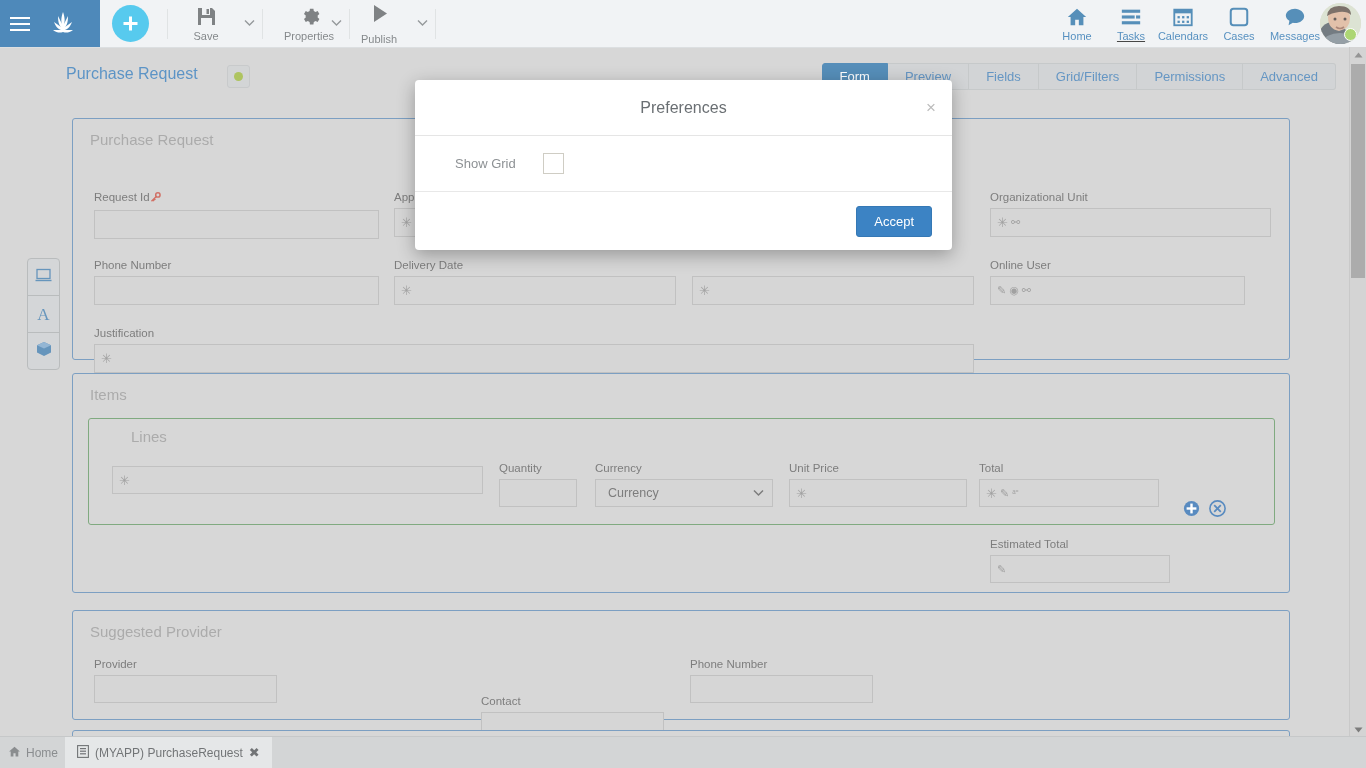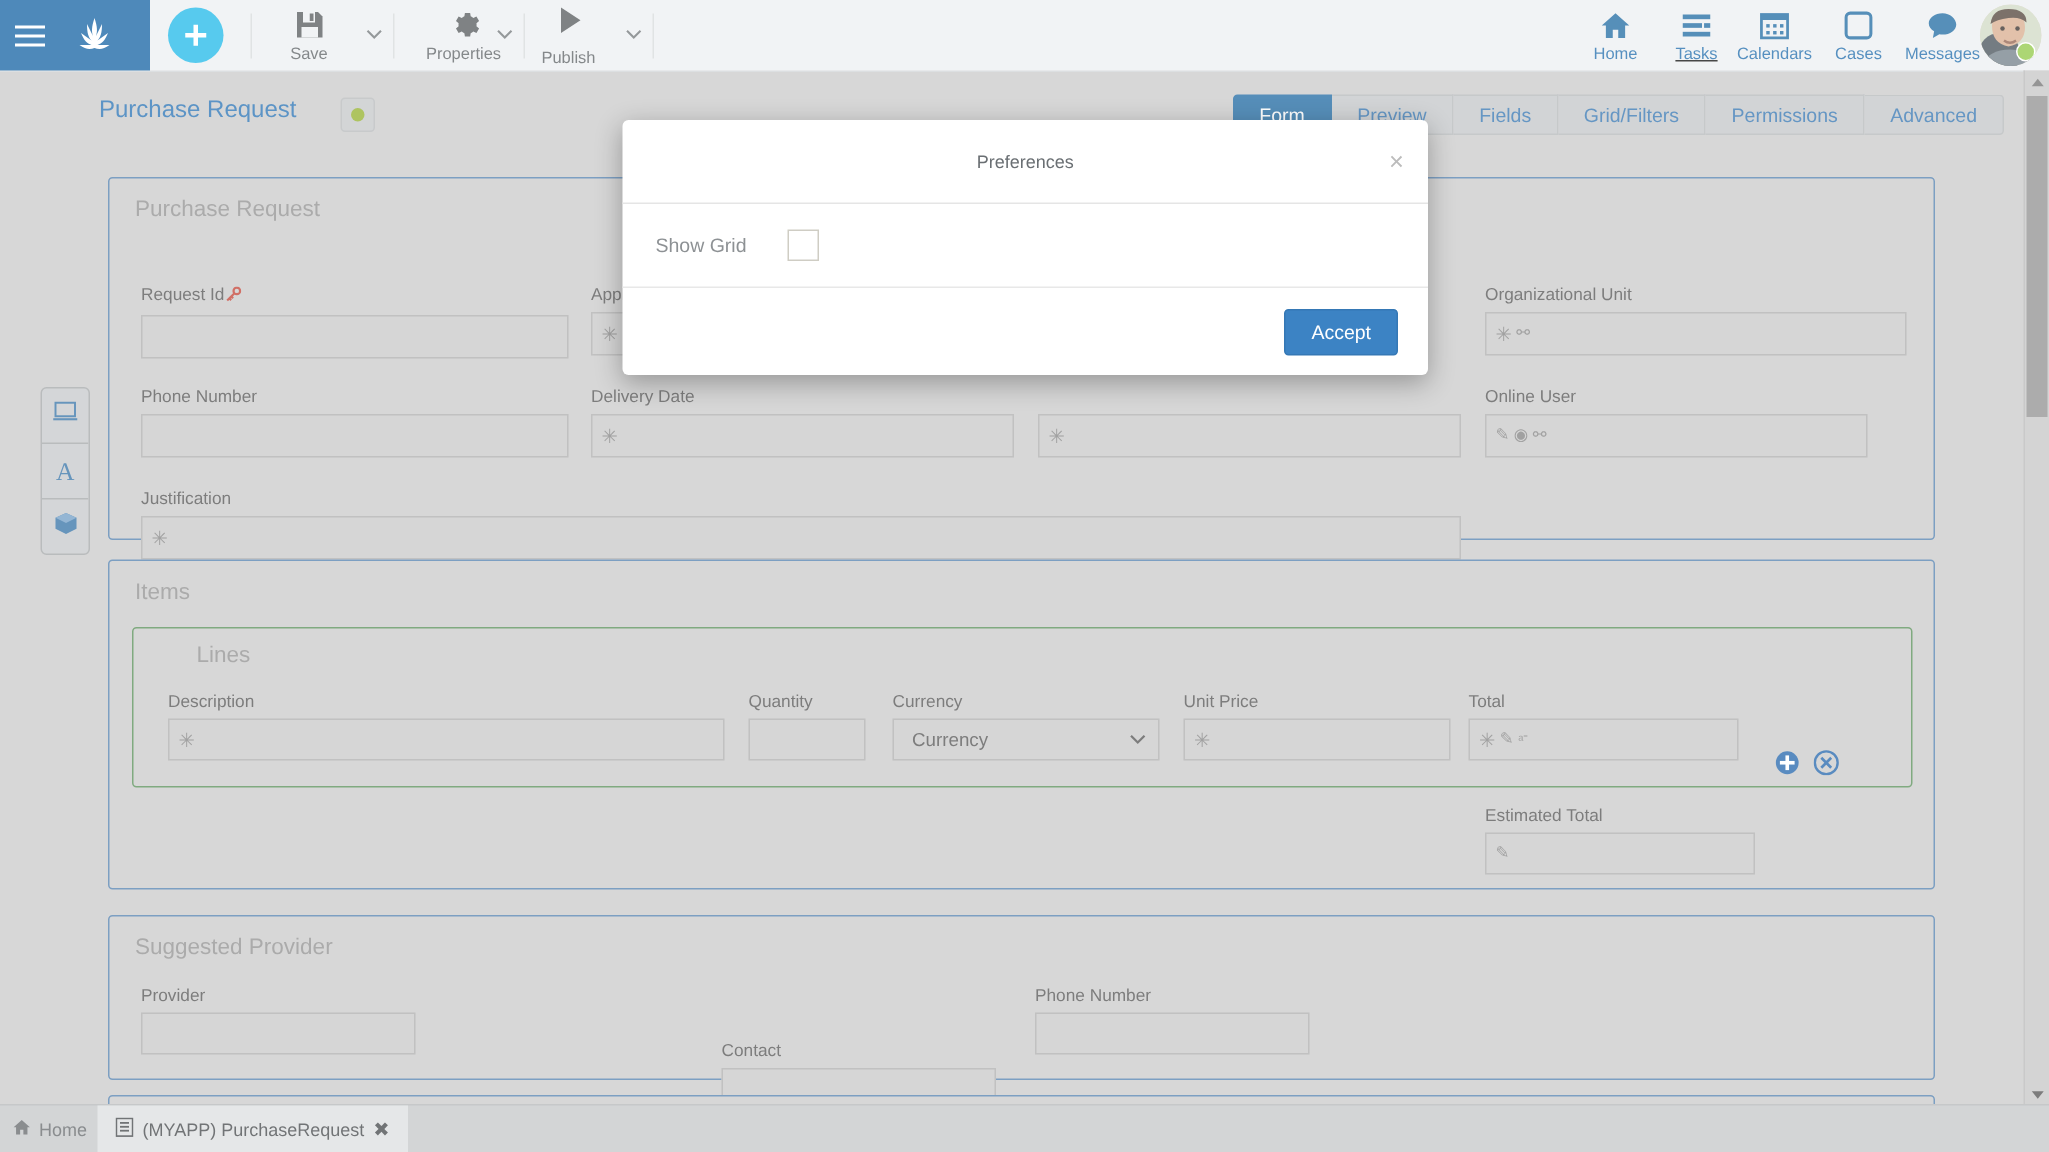--- a/index.html
+++ b/index.html
@@ -70,24 +70,24 @@
   
   #taskbar{position:absolute;left:0;bottom:0;width:1366px;height:31px;background:#c2c5c7;border-top:1px solid #b0b3b5;}
   #tb-home{position:absolute;left:8px;top:4px;height:23px;display:flex;align-items:center;gap:5px;font-size:12px;color:#5d6164;cursor:pointer;}
   #tb-app{position:absolute;left:65px;top:0px;height:31px;background:#dcdedf;border-bottom:3px solid #18a8e0;display:flex;align-items:center;gap:6px;padding:0 12px;font-size:12px;color:#3b3f42;cursor:pointer;}
   #tb-app .close{font-size:13px;color:#3b3f42;cursor:pointer;}
 
   
   #overlay{position:absolute;left:0;top:0;width:1366px;height:768px;background:rgba(255,255,255,0.28);}
   #modal{position:absolute;left:415px;top:80px;width:537px;background:#fff;border-radius:4px;box-shadow:0 5px 18px rgba(0,0,0,0.30);}
   #modal-head{position:relative;height:55px;border-bottom:1px solid #e5e5e5;display:flex;align-items:center;justify-content:center;}
-  #modal-title{font-size:12px;color:#6a6f73;}
+  #modal-title{font-size:16px;color:#6a6f73;}
   #modal-close{position:absolute;right:16px;top:21px;font-size:17px;line-height:14px;color:#bcbcbc;cursor:pointer;}
   #modal-body{height:55px;display:flex;align-items:center;padding:0 22px;border-bottom:1px solid #e8e8e8;}
-  #sg-label{font-size:13px;color:#8d9194;width:72px;}
+  #sg-label{font-size:13px;color:#8d9194;width:72px;margin-left:18px;}
   #sg-check{margin-left:16px;width:19px;height:19px;border:1px solid #cfcdc4;background:#fff;cursor:pointer;}
   #modal-foot{height:58px;display:flex;align-items:center;justify-content:flex-end;padding-right:20px;}
   #accept-btn{background:#3c83c4;color:#fff;font-size:13px;border:1px solid #3578b5;border-radius:3px;padding:7px 17px;cursor:pointer;}
 </style>
 </head>
 <body>
 
 <div id="toolbar">
   <div id="brandblock">
     <div id="hamburger">
@@ -331,21 +331,20 @@
     </div>
   </div>
 
   <div class="panel" style="left:72px;top:281px;width:1216px;height:218px;">
     <div class="panel-title" style="position:absolute;left:17px;top:12px;">Items</div>
 
     <div class="subpanel" style="left:15px;top:44px;width:1185px;height:105px;">
       <div class="panel-title" style="position:absolute;left:14px;top:9px;margin-left:28px;">Lines</div>
 
       <div class="fld" style="left:23px;top:43px;">
-        <div class="fld-lab">Description</div>
         <div class="fld-box" style="width:371px;height:28px;">
           <span class="ph">✳</span>
         </div>
       </div>
 
       <div class="fld" style="left:410px;top:43px;">
         <div class="fld-lab">Quantity</div>
         <div class="fld-box" style="width:78px;height:28px;"></div>
       </div>
 

